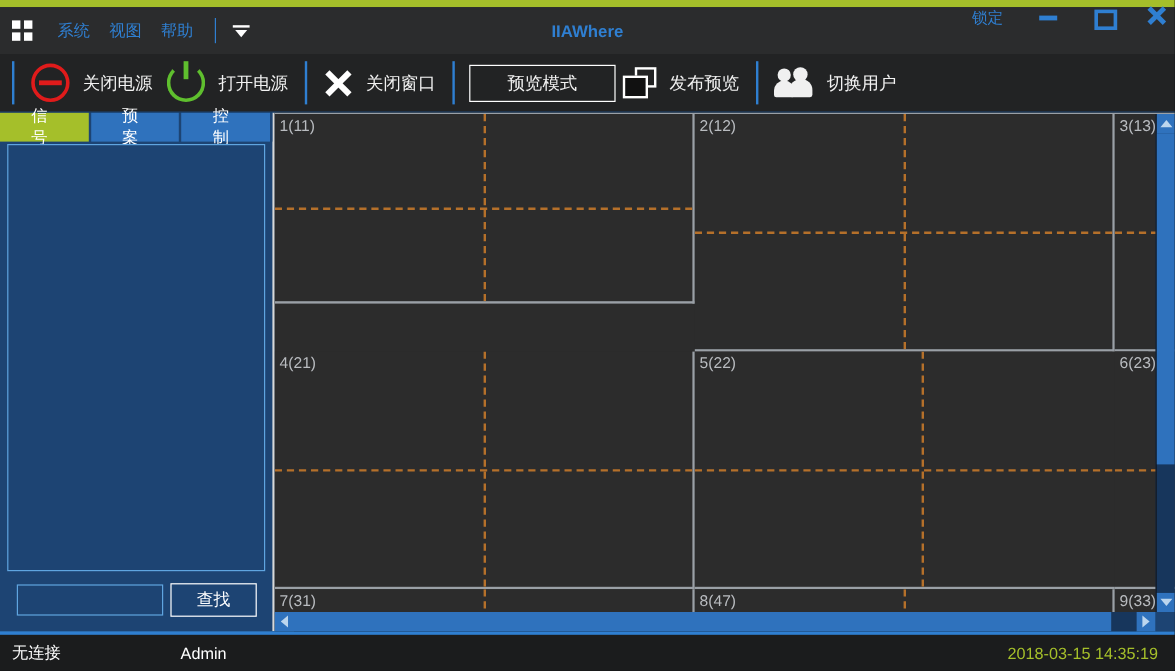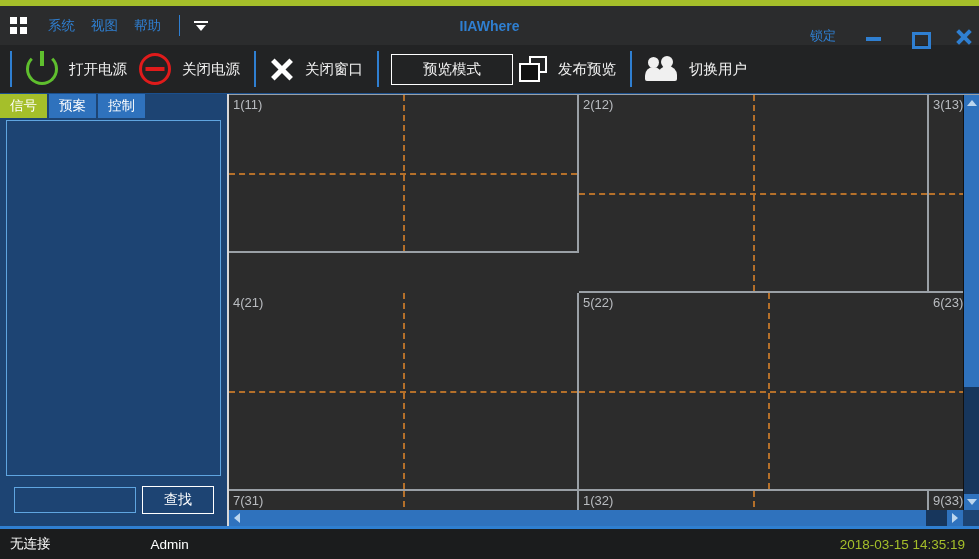--- a/index.html
+++ b/index.html
@@ -72,21 +72,21 @@
     position: absolute;
     left: 0; right: 0; top: 0; bottom: 0;
     display: flex; align-items: center; justify-content: center;
     color: #2f7fd1;
     font-size: 14px;
     font-weight: bold;
     pointer-events: none;
   }
   .win-ctrls {
     position: absolute; right: 8px; top: 0; bottom: 0;
-    display: flex; align-items: flex-end; gap: 30px;
+    display: flex; align-items: flex-start; gap: 30px;
   }
   .lock-label { color: #2f7fd1; font-size: 13px; cursor: default; }
   .wbtn {
     width: 15px; height: 15px;
     position: relative; cursor: default;
   }
   .wbtn.min::after {
     content: ''; position: absolute;
     left: 0; top: 7px; width: 15px; height: 4px; background: #2f7fd1;
   }
@@ -221,21 +221,21 @@
     position: relative;
   }
   .tabstrip {
     display: flex; align-items: flex-end;
     height: 24px;
     flex: 0 0 auto;
     background: #1d4473;
   }
   .tab {
     height: 24px;
-    padding: 0 10px;
+    padding: 0 26px;
     display: flex; align-items: center; justify-content: center;
     color: #ffffff;
     font-size: 13.5px;
     background: #2f72bd;
     cursor: default;
     margin-right: 2px;
   }
   .tab.active { background: #a5bf2a; color: #ffffff; }
   .panel-area {
     flex: 1 1 auto;
@@ -422,27 +422,27 @@
           <span></span>
           <span></span>
         </div>
     </div>
   </div>
 
   <div class="toolbar">
     <div class="tb-sep"></div>
 
     <div class="tb-btn">
+      <div class="ico ico-poweroff"></div>
+      <span class="tb-label">关闭电源</span>
+    </div>
+
+    <div class="tb-btn">
       <div class="ico ico-power"></div>
       <span class="tb-label">打开电源</span>
-    </div>
-
-    <div class="tb-btn">
-      <div class="ico ico-poweroff"></div>
-      <span class="tb-label">关闭电源</span>
     </div>
 
     <div class="tb-sep"></div>
 
     <div class="tb-btn">
       <div class="ico ico-x">
           <span></span>
           <span></span>
         </div>
       <span class="tb-label">关闭窗口</span>
@@ -518,21 +518,21 @@
             <div class="cell" style="left: 700px; top: 198px; width: 350px; height: 198px;">
               <div class="hmid"></div>
               <div class="cell-label">6(23)</div>
             </div>
             <div class="cell" style="left: 0px; top: 396px; width: 350px; height: 198px;">
               <div class="vmid"></div>
               <div class="cell-label">7(31)</div>
             </div>
             <div class="cell" style="left: 350px; top: 396px; width: 350px; height: 198px;">
               <div class="vmid"></div>
-              <div class="cell-label">1(32)</div>
+              <div class="cell-label">8(47)</div>
             </div>
             <div class="cell" style="left: 700px; top: 396px; width: 350px; height: 198px;">
               <div class="cell-label">9(33)</div>
             </div>
           </div>
 
         <div class="vscroll">
           <div class="sb-arrow">
               <div class="tri-up"></div>
             </div>

